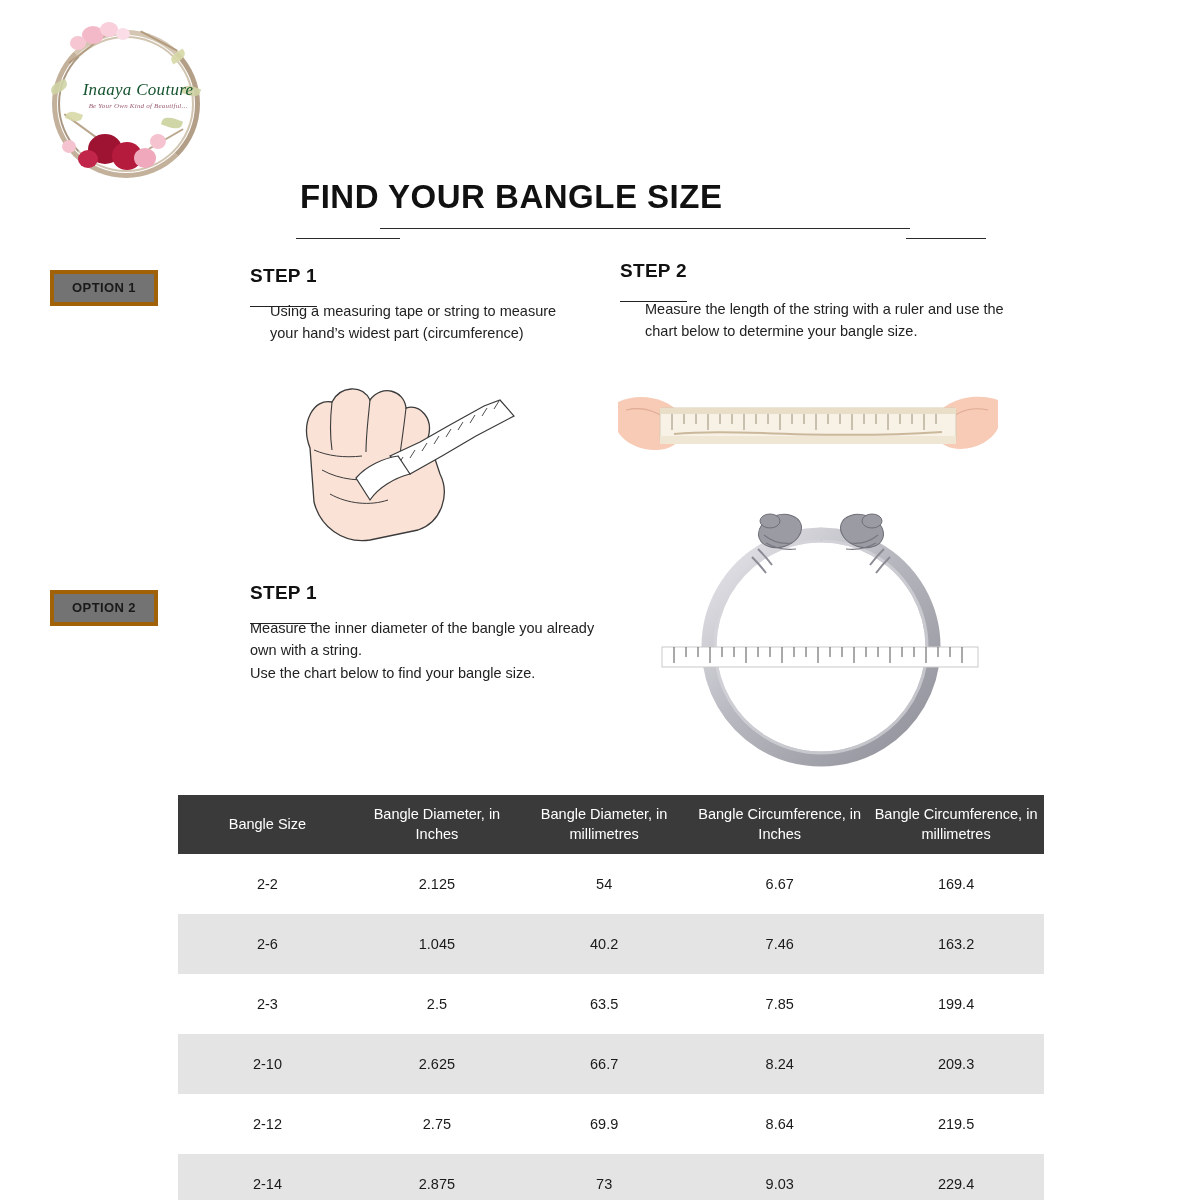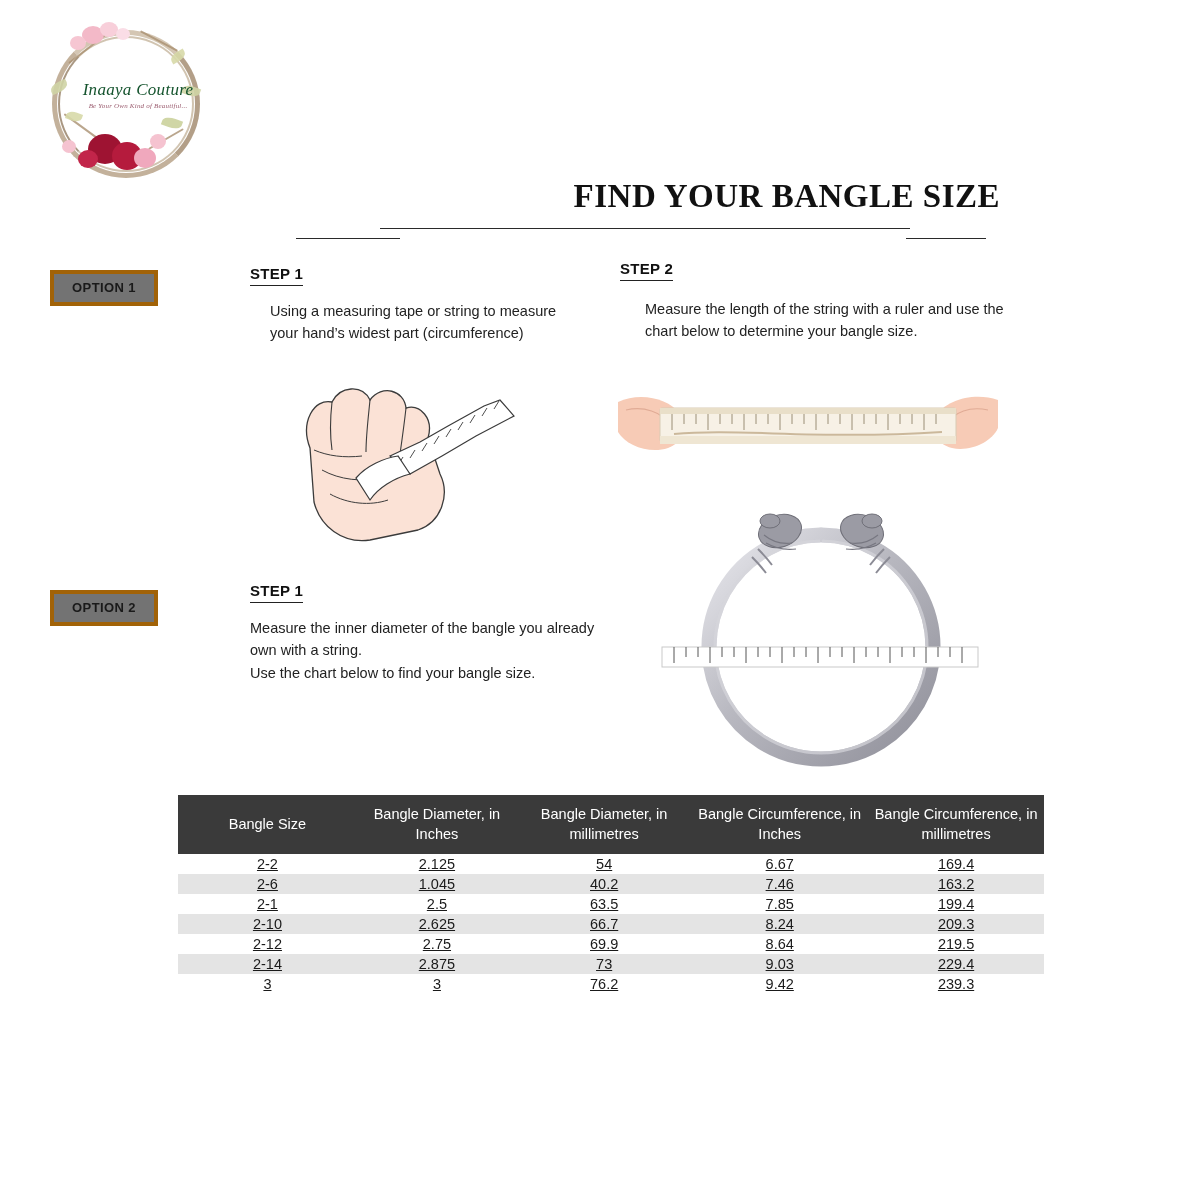--- a/index.html
+++ b/index.html
@@ -93,26 +93,25 @@
     letter-spacing: .2px;
     white-space: nowrap;
   }
 
   
   .title {
     position: absolute;
     left: 300px;
     top: 178px;
     width: 700px;
-    text-align: right;
+    text-align: left;
     font-size: 33px;
     font-weight: bold;
     letter-spacing: .5px;
     color: #111;
-    font-family: Liberation Serif, serif;
   }
   .title-rule-left, .title-rule-right {
     position: absolute;
     top: 238px;
     height: 1px;
     background: #2a2a2a;
   }
   .title-rule-left { left: 296px; width: 104px; }
   .title-rule-right { left: 906px; width: 80px; }
   .title-rule-mid {
@@ -136,25 +135,25 @@
     padding: 6px 0 7px 0;
     width: 100px;
     background: #737373;
   }
   #option1-box { left: 50px; top: 270px; }
   #option2-box { left: 50px; top: 590px; }
 
   
   .step-head {
     position: absolute;
-    font-size: 15px;
+    font-size: 19px;
     font-weight: bold;
     letter-spacing: .3px;
     color: #111;
-    padding-bottom: 3px;
+    padding-bottom: 19px;
     border-bottom: 1.5px solid #222;
   }
   #step1-head { left: 250px; top: 265px; }
   #step2-head { left: 620px; top: 260px; }
   #step3-head { left: 250px; top: 582px; }
 
   .step-body {
     position: absolute;
     font-size: 14.5px;
     line-height: 1.55;
@@ -183,24 +182,23 @@
     color: #ffffff;
     font-weight: normal;
     font-size: 14.5px;
     padding: 10px 4px;
     line-height: 1.35;
     text-align: center;
     border: none;
   }
   .size-table td {
     text-align: center;
-    padding: 2px 4px;
+    padding: 22px 4px;
     color: #1a1a1a;
     border: none;
-    text-decoration: underline;
   }
   .size-table tbody tr:nth-child(odd) { background: #ffffff; }
   .size-table tbody tr:nth-child(even) { background: #e4e4e4; }
   .col-0 { width: 182px; }
   .col-1 { width: 160px; }
   .col-2 { width: 175px; }
   .col-3 { width: 175px; }
   .col-4 { width: 174px; }
 </style>
 </head>
@@ -411,21 +409,21 @@
       <td>169.4</td>
     </tr>
     <tr>
       <td>2-6</td>
       <td>1.045</td>
       <td>40.2</td>
       <td>7.46</td>
       <td>163.2</td>
     </tr>
     <tr>
-      <td>2-1</td>
+      <td>2-3</td>
       <td>2.5</td>
       <td>63.5</td>
       <td>7.85</td>
       <td>199.4</td>
     </tr>
     <tr>
       <td>2-10</td>
       <td>2.625</td>
       <td>66.7</td>
       <td>8.24</td>

